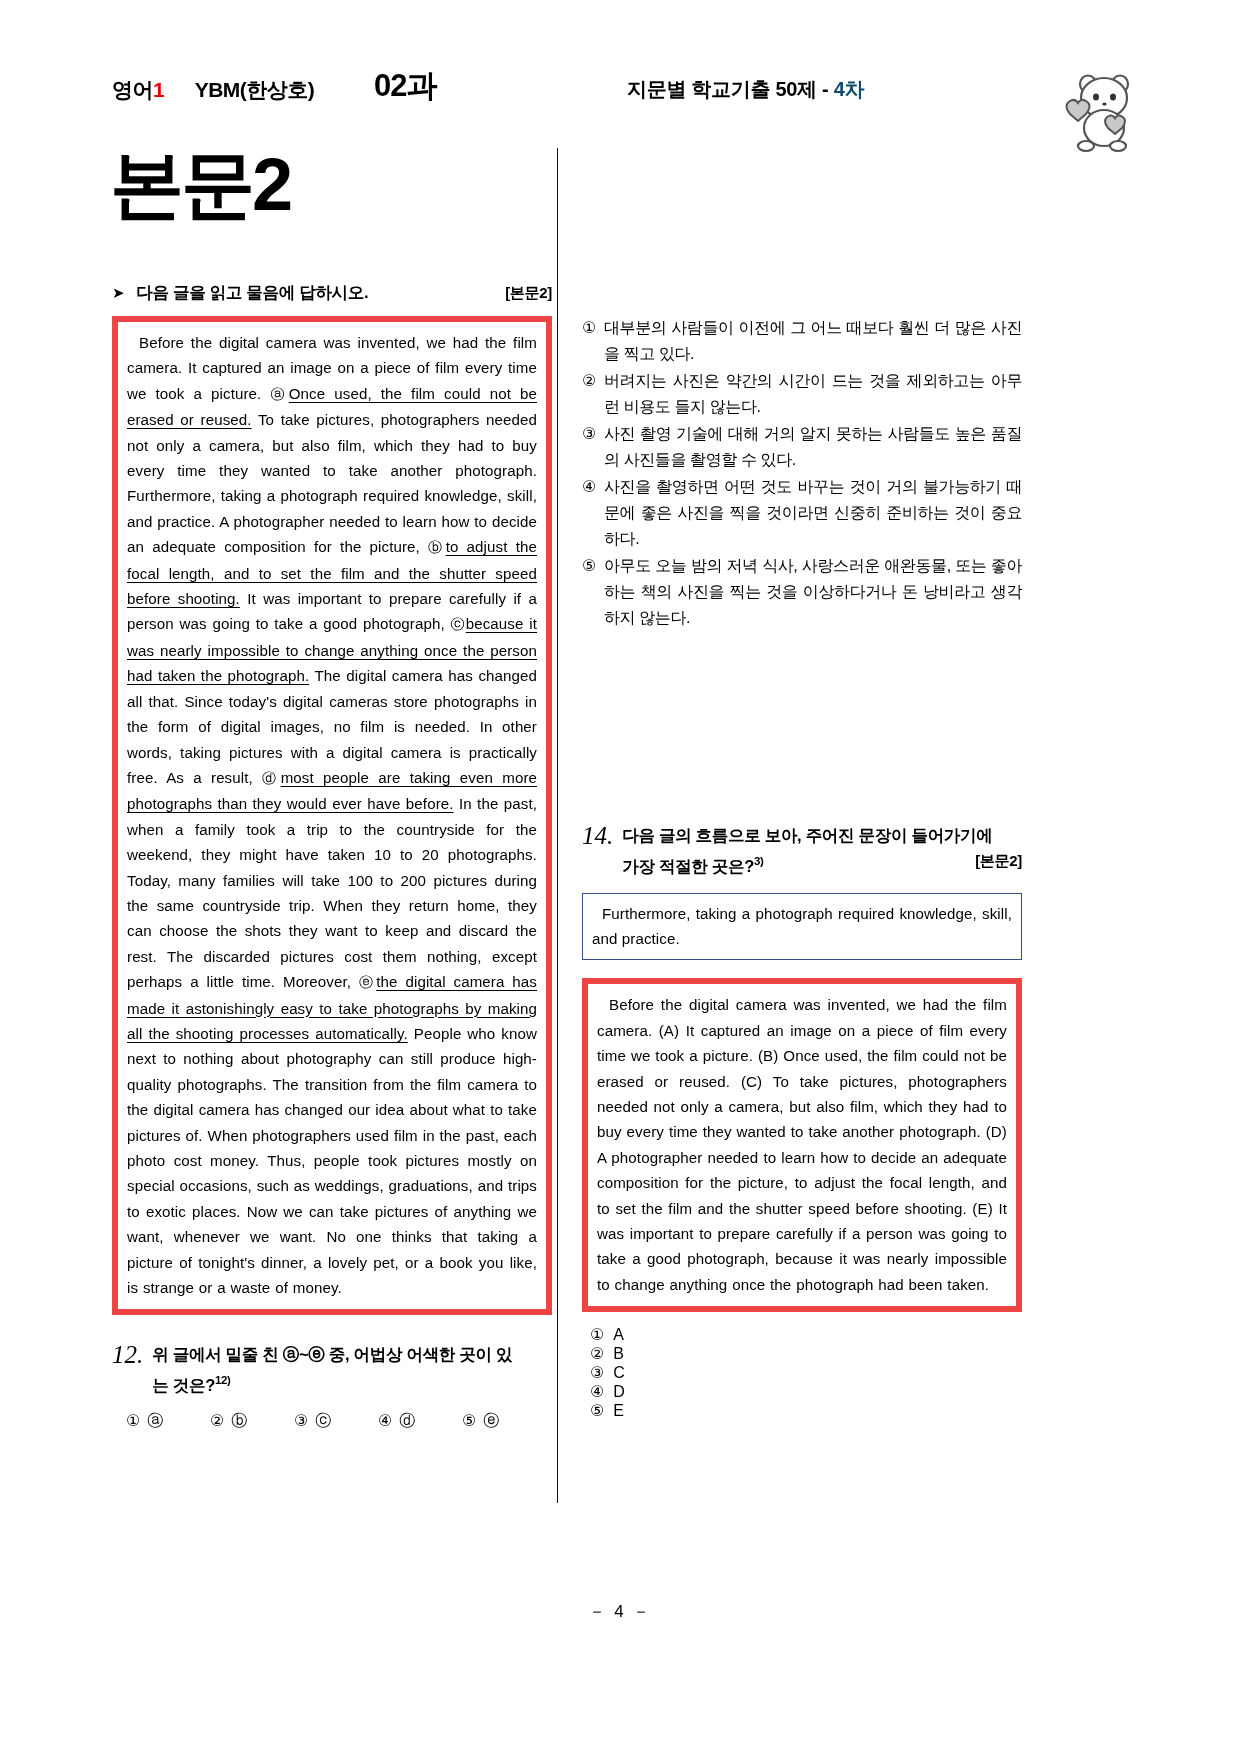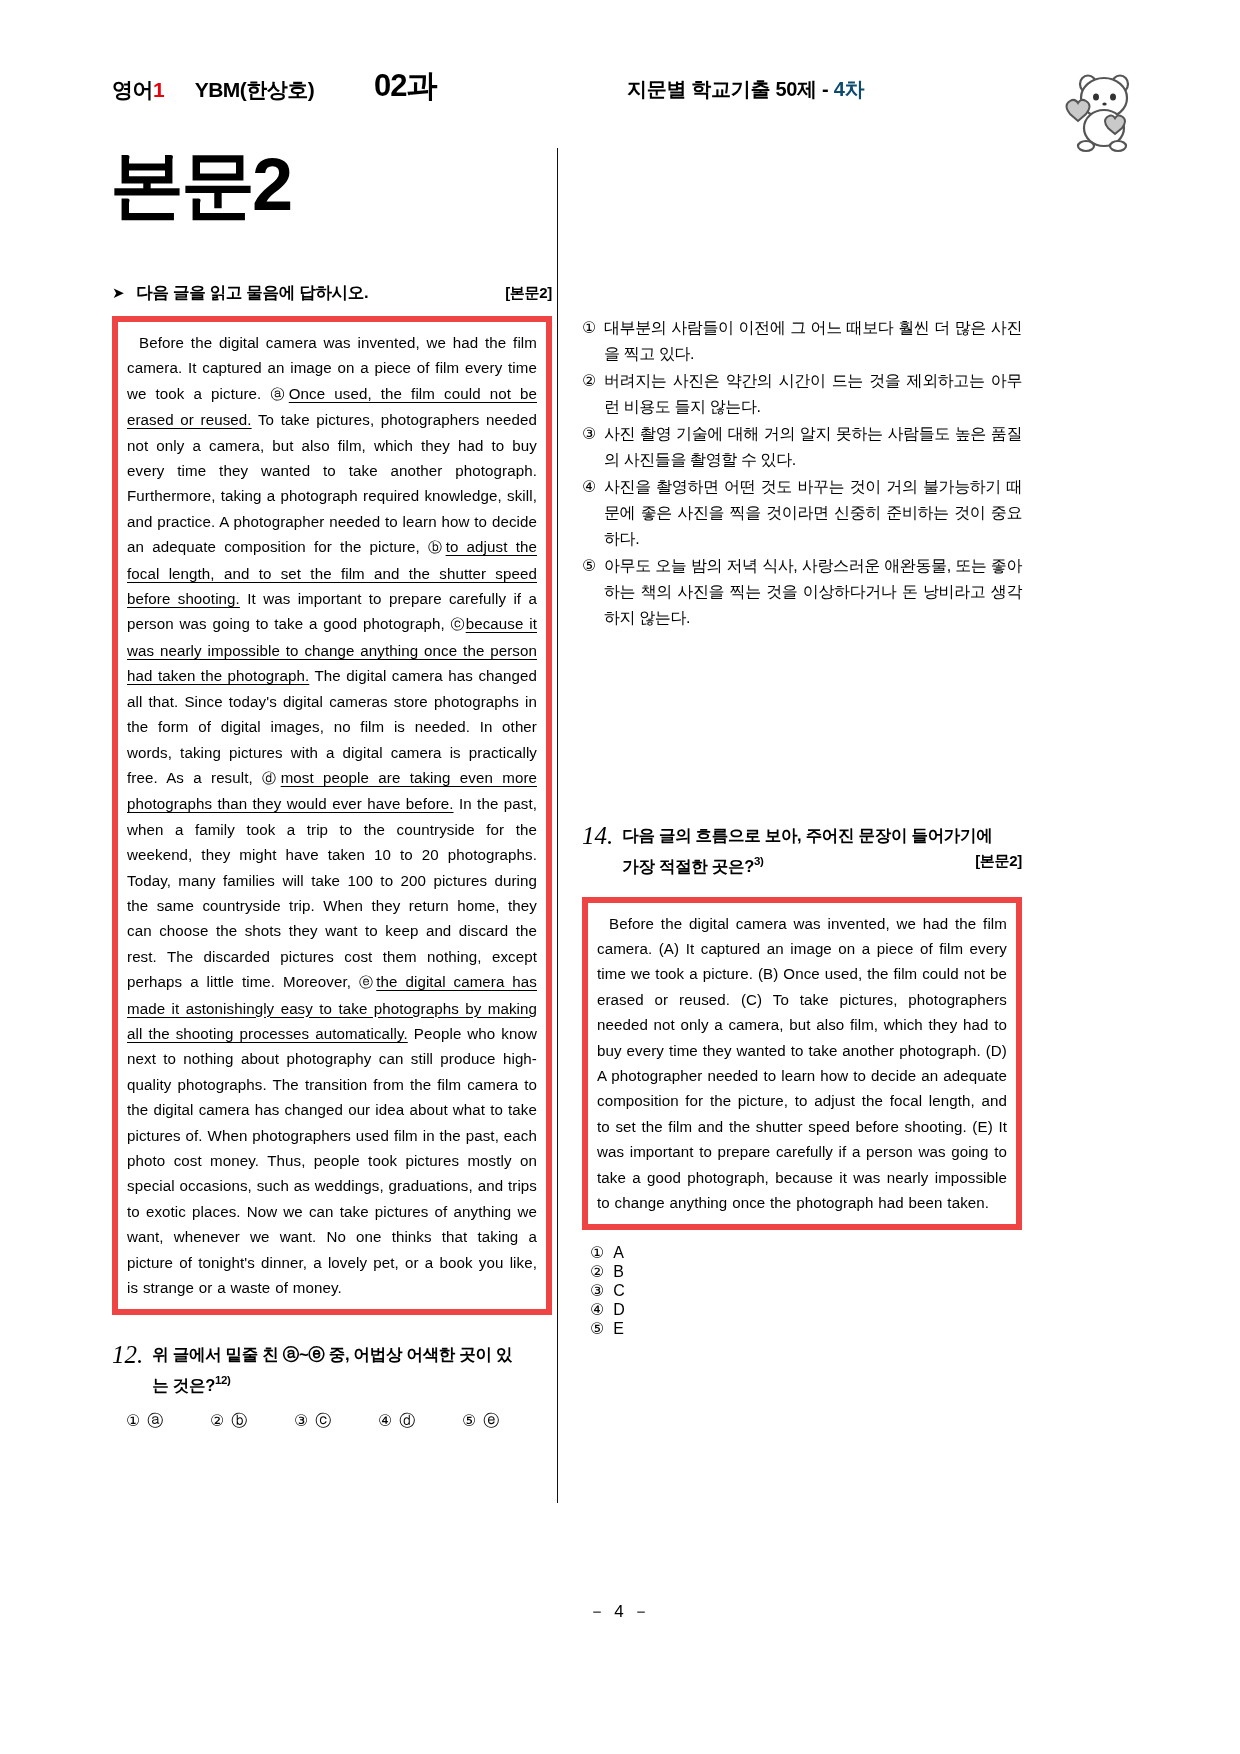--- a/index.html
+++ b/index.html
@@ -187,20 +187,23 @@
   </div>
 
   <div class="spacer-q14"></div>
 
   <div class="q" style="margin-top:0">
     <div class="q-head">
       <div class="q-num">14.</div>
       <div class="q-title"><span>다음 글의 흐름으로 보아, 주어진 문장이 들어가기에</span><span class="l2"><span class="tag">[본문2]</span><span>가장 적절한 곳은?</span><span class="sup">3)</span></span></div>
     </div>
 
+    <div class="given-box">
+      <p>Furthermore, taking a photograph required knowledge, skill, and practice.</p>
+    </div>
 
     <div class="passage-box" style="margin-top:18px">
       <p>Before the digital camera was invented, we had the film camera. (A) It captured an image on a piece of film every time we took a picture. (B) Once used, the film could not be erased or reused. (C) To take pictures, photographers needed not only a camera, but also film, which they had to buy every time they wanted to take another photograph. (D) A photographer needed to learn how to decide an adequate composition for the picture, to adjust the focal length, and to set the film and the shutter speed before shooting. (E) It was important to prepare carefully if a person was going to take a good photograph, because it was nearly impossible to change anything once the photograph had been taken.</p>
     </div>
 
     <div class="choices-wide">
       <div class="ch"><span class="cn">①</span><span>A</span></div>
       <div class="ch"><span class="cn">②</span><span>B</span></div>
       <div class="ch"><span class="cn">③</span><span>C</span></div>
       <div class="ch"><span class="cn">④</span><span>D</span></div>

